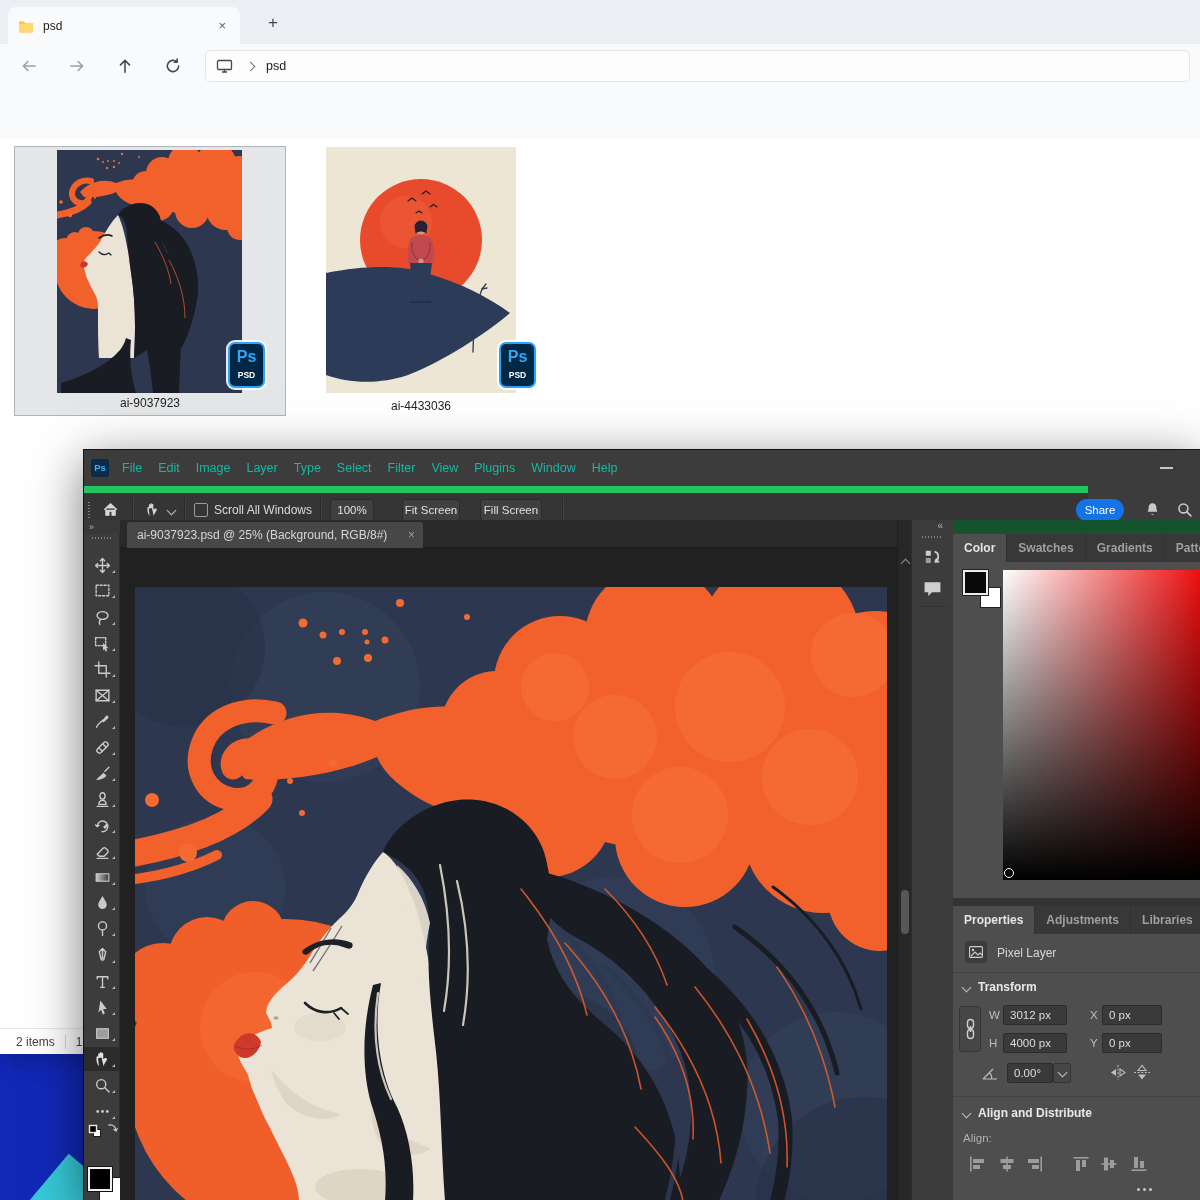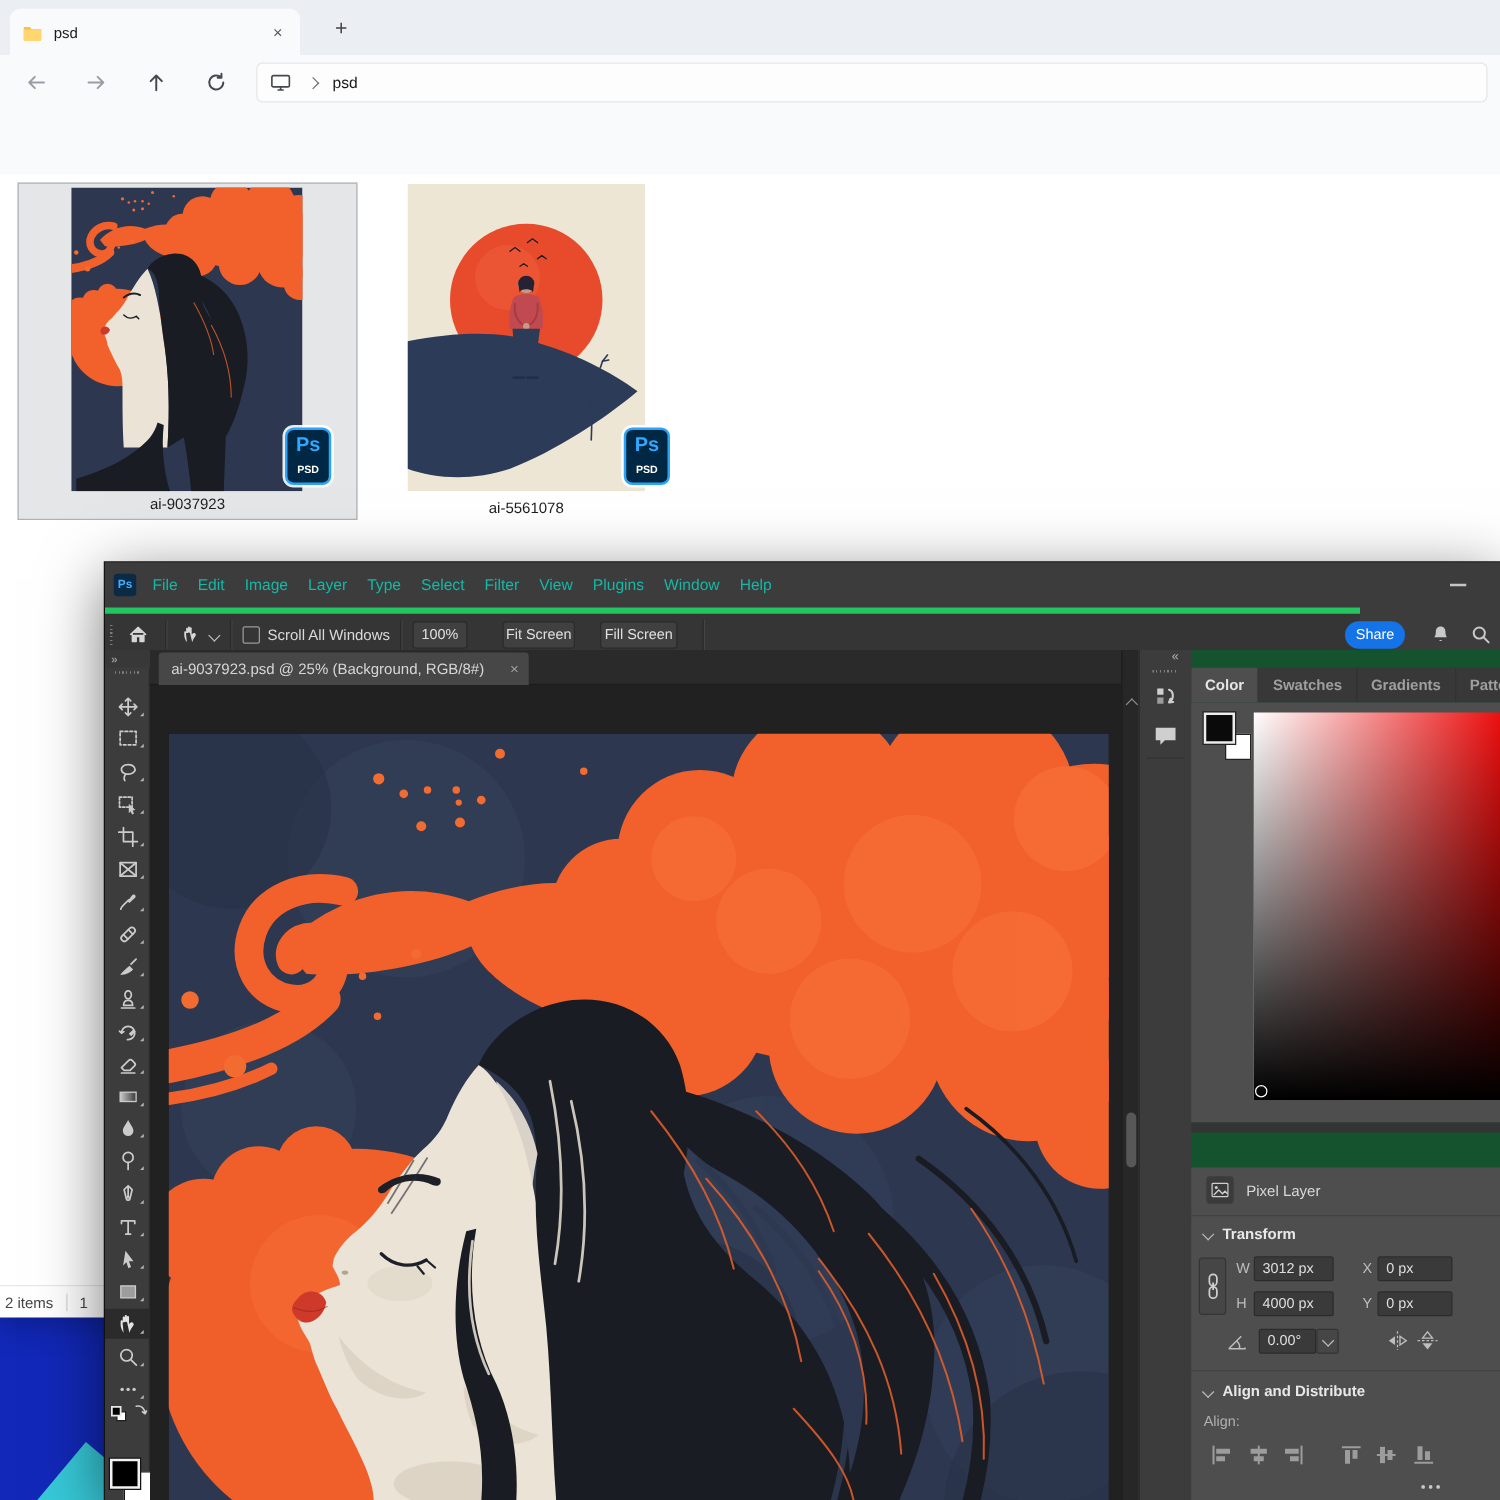--- a/index.html
+++ b/index.html
@@ -38,21 +38,21 @@
  display:flex;align-items:center;font-size:12px;color:#444}
 .st-div{width:1px;height:14px;background:#d7d7d7;margin:0 10px}
 
 #ps{left:84px;top:450px;width:1116px;height:750px;background:#3c3c3c;box-shadow:0 12px 48px rgba(0,0,0,.55),0 0 0 1px #181818}
 .ps-title{position:absolute;left:0;top:0;width:1116px;height:36px;background:#3c3c3c}
 .ps-logo{position:absolute;left:7px;top:9px;width:18px;height:18px;background:#0b2a45;border-radius:3px;color:#41aefd;
  font-size:9.5px;font-weight:bold;text-align:center;line-height:18px}
 .ps-menus{position:absolute;left:30px;top:0;height:36px;display:flex}
 .ps-menu{line-height:36px;padding:0 8px;font-size:12.5px;color:#14b8a6}
 .ps-min{position:absolute;left:1076px;top:17px;width:13px;height:2px;background:#c6c6c6}
-.ps-opts{position:absolute;left:0;top:36px;width:1004px;height:34px;background:#353535;border-top:5px solid #22c55e;box-sizing:border-box}
+.ps-opts{position:absolute;left:0;top:36px;width:1004px;height:34px;background:#353535;border-top:7px solid #22c55e;box-sizing:border-box}
 .vgrip{position:absolute;left:4px;top:9px;width:2px;height:16px;background:repeating-linear-gradient(180deg,#7c7c7c 0 1px,transparent 1px 3px)}
 .odiv{position:absolute;top:5px;width:1px;height:24px;background:#2a2a2a;box-shadow:1px 0 0 #454545}
 .obtn{position:absolute;top:6px;height:22px;background:#404040;border:1px solid #2b2b2b;border-radius:3px;
  font-size:11.5px;color:#e0e0e0;text-align:center;line-height:20px;box-sizing:border-box}
 .oshare{position:absolute;left:992px;top:6px;width:48px;height:22px;border-radius:11px;background:#1473e6;color:#fff;
  font-size:11.5px;text-align:center;line-height:22px}
 .ocheck{position:absolute;left:110px;top:10px;width:12px;height:12px;border:1px solid #9a9a9a;border-radius:2px}
 .olabel{position:absolute;left:130px;top:10px;font-size:12px;color:#dadada}
 .cv{width:6px;height:6px;border-right:1.6px solid #bdbdbd;border-bottom:1.6px solid #bdbdbd;display:inline-block;transform:rotate(45deg)}
 
@@ -301,25 +301,25 @@
         <path d="M85,91 C82,97 81,107 82,116 L108,116 C109,107 108,97 105,91 C99,87 91,87 85,91 Z" fill="#c14950"></path>
         <path d="M86,96 C85,104 88,111 93,113 M104,96 C105,104 102,111 97,113" stroke="#a93a42" stroke-width="1.6" fill="none" stroke-linecap="round"></path>
         <circle cx="95" cy="114" r="2.6" fill="#c89a84"></circle>
         <path d="M84,116 L87,154 H92 L94,126 L96,154 H101 L106,116 Z" fill="#2c3b58"></path>
         <path d="M85,155 h8 M96,155 h8" stroke="#242f47" stroke-width="2.2" stroke-linecap="round"></path>
       </svg>
       <div class="psdbadge" style="left:200px;top:195px">
         <div class="b1">Ps</div>
         <div class="b2">PSD</div>
       </div>
-      <div class="fname" style="top:252px">ai-5561078</div>
+      <div class="fname" style="top:252px">ai-4433036</div>
     </div>
 
     <div class="ex-status">
-      <span style="margin-left:4px">2 items</span>
+      <span style="margin-left:16px">2 items</span>
       <span class="st-div"></span>
       <span>1</span>
     </div>
   </div>
 
   <div id="ps" class="a">
 
     <div class="ps-title">
       <div class="ps-logo">Ps</div>
       <div class="ps-menus">
@@ -673,20 +673,25 @@
         </div>
         <div class="colorbody">
           <div class="a" style="left:27px;top:25px;width:19px;height:19px;background:#fff;border:1px solid #222"></div>
           <div class="a" style="left:10px;top:8px;width:21px;height:21px;background:#0a0a0a;border:2px solid #ececec;box-shadow:0 0 0 1px #222"></div>
           <div class="gradfield a">
             <div class="gpick"></div>
           </div>
         </div>
         <div class="gap8"></div>
 
+        <div class="ptabs" style="top:386px">
+          <div class="ptab on">Properties</div>
+          <div class="ptab">Adjustments</div>
+          <div class="ptab">Libraries</div>
+        </div>
 
         <div class="propbody">
           <span class="a" style="left:12px;top:7px;width:22px;height:22px;background:#3b3b3b;border-radius:3px;display:flex;align-items:center;justify-content:center">
             <svg width="14" height="12" viewBox="0 0 14 12">
                 <rect x="0.6" y="0.6" width="12.8" height="10.8" rx="1" stroke="#cfcfcf" fill="none" stroke-width="1.1"></rect>
                 <circle cx="4" cy="4" r="1.2" fill="#cfcfcf"></circle>
                 <path d="M2 10 L6 6 L9 9 L11 7 L13 9" stroke="#cfcfcf" fill="none" stroke-width="1.1"></path>
               </svg>
           </span>
           <span class="a" style="left:44px;top:12px;font-size:12px;color:#d8d8d8">Pixel Layer</span>

